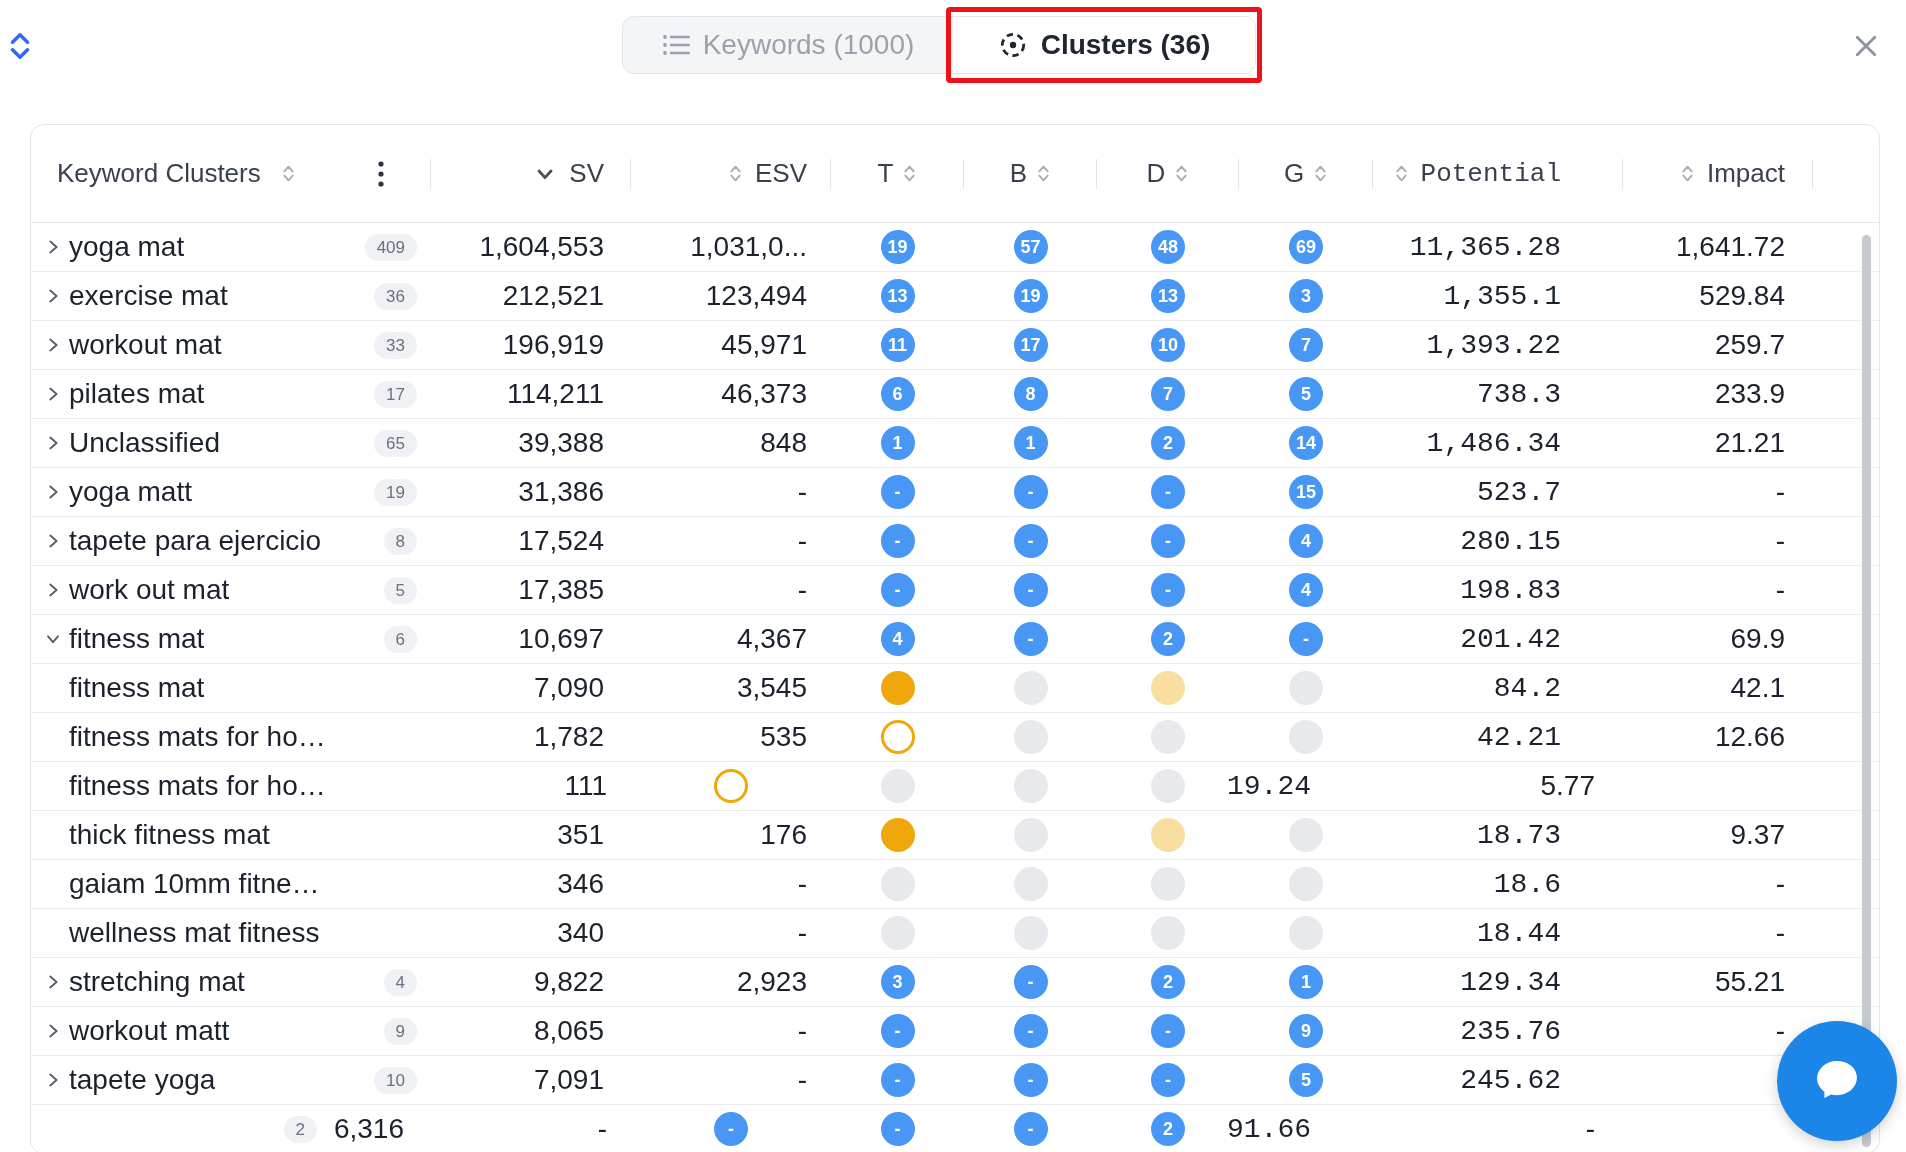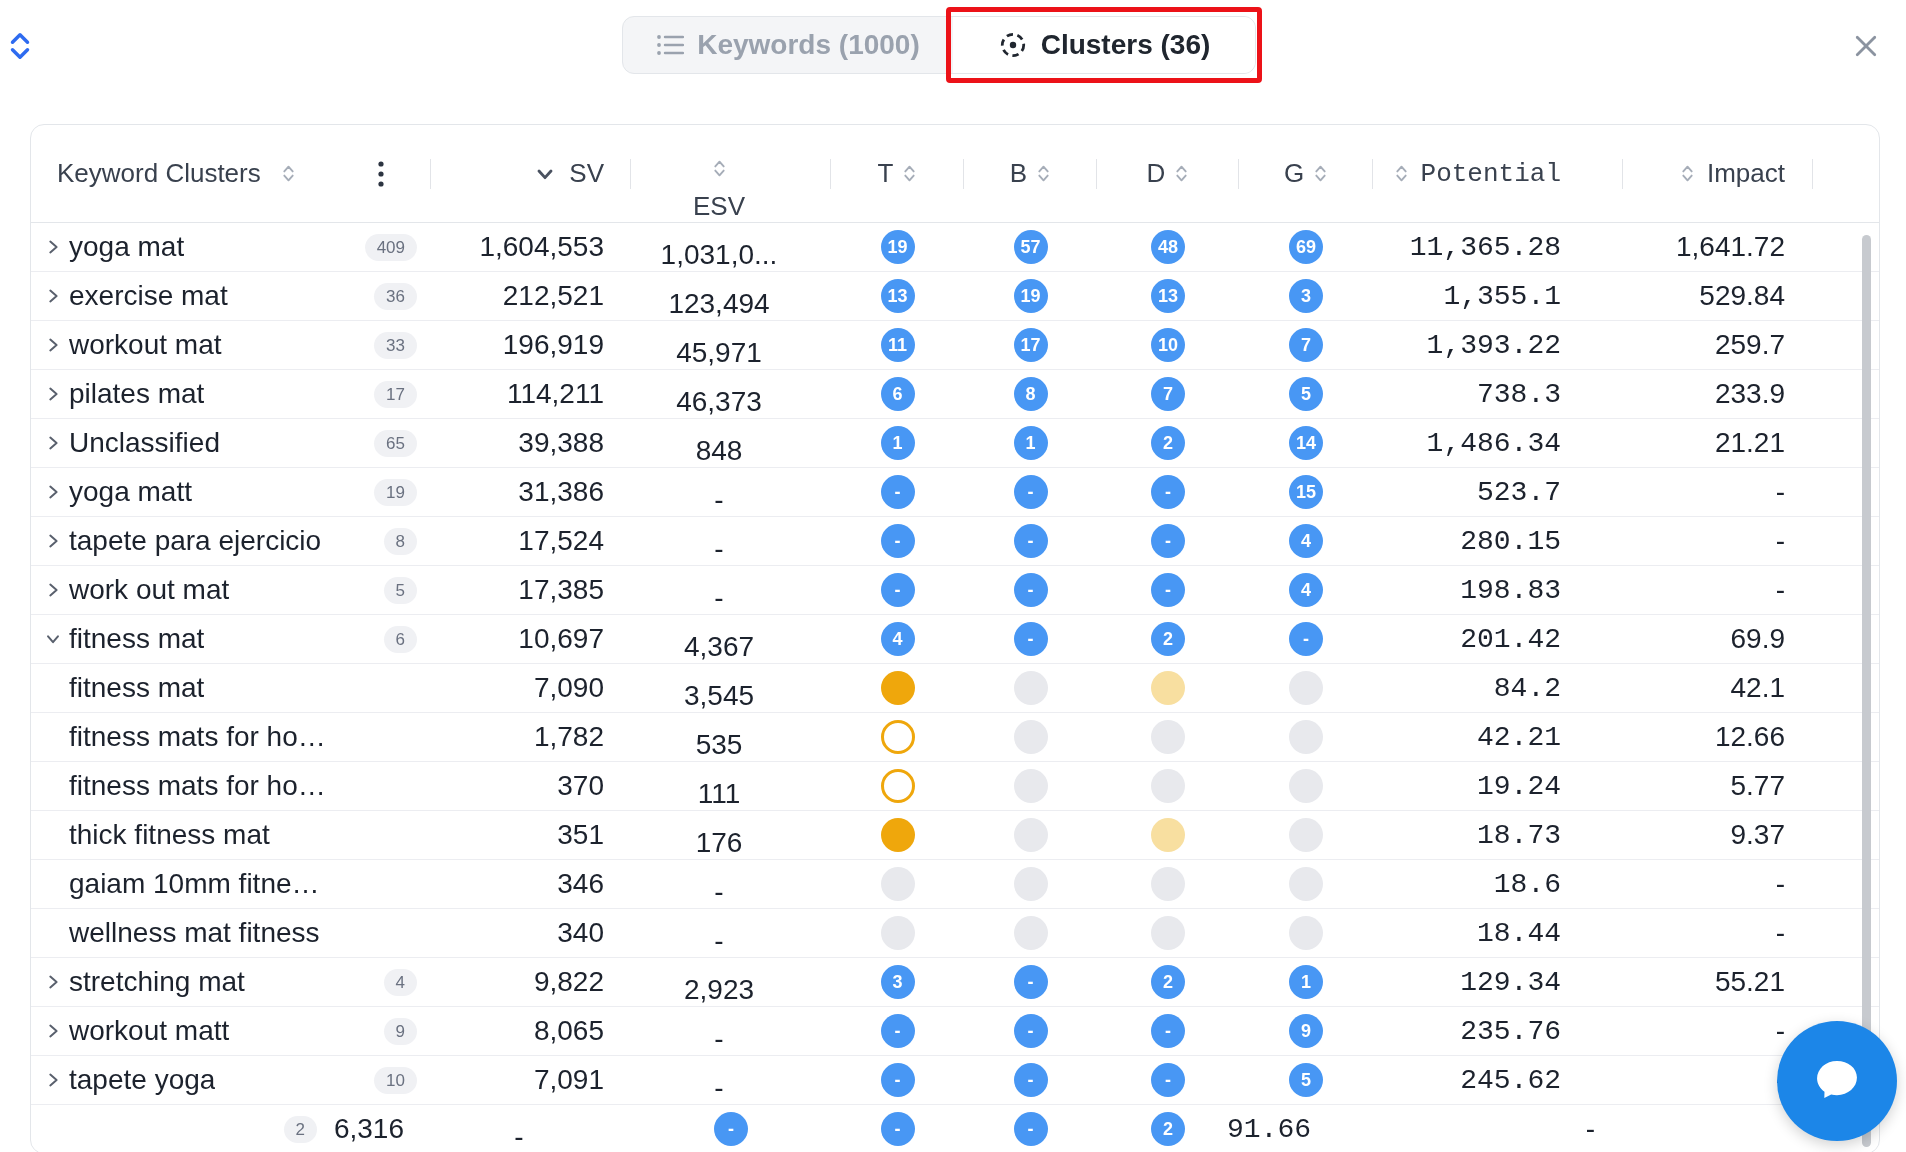--- a/index.html
+++ b/index.html
@@ -8,21 +8,21 @@
   .screen{position:relative;width:1906px;height:1152px;background:#fff;}
 
   
   .topbar{position:absolute;left:0;top:0;width:100%;height:124px;background:#fff;}
   .expand-icon{position:absolute;left:2px;top:28px;width:36px;height:36px;cursor:pointer;}
   .close-btn{position:absolute;right:22px;top:28px;width:36px;height:36px;
     display:flex;align-items:center;justify-content:center;cursor:pointer;}
   .tabs{position:absolute;left:622px;top:16px;height:58px;display:flex;
     border:1px solid #e3e6ea;border-radius:12px;background:#f4f5f7;}
   .tab{display:flex;align-items:center;justify-content:center;gap:13px;font-size:28px;cursor:pointer;}
-  .tab-keywords{width:330px;color:#9aa2ae;font-weight:700;border-radius:11px 0 0 11px;}
+  .tab-keywords{width:330px;color:#9aa2ae;font-weight:400;border-radius:11px 0 0 11px;}
   .tab-clusters{width:302px;background:#fff;color:#20262f;font-weight:700;
     border-radius:0 11px 11px 0;position:relative;}
   .annotation{position:absolute;inset:-10px -7px;border:5px solid #ec1218;
     border-radius:4px;pointer-events:none;z-index:6;}
 
   
   .card{position:absolute;left:30px;top:124px;width:1850px;height:1030px;background:#fff;
     border:1px solid #e3e6ea;border-radius:14px;overflow:hidden;}
   .grid{display:grid;grid-template-columns:300px 100px 200px 200px 133px 133px 142px 134px 250px 190px 1fr;}
   .cell{display:flex;align-items:center;height:100%;min-width:0;}
@@ -35,21 +35,21 @@
   .thead .c-sv,.thead .c-esv,.thead .c-potential,.thead .c-impact{justify-content:flex-end;gap:12px;}
   .thead .c-t,.thead .c-b,.thead .c-d,.thead .c-g{justify-content:center;gap:9px;}
   .sicon{display:flex;align-items:center;}
 
   .row{height:49px;border-bottom:1px solid #ecedf1;font-size:28px;color:#1c222d;}
   .row .c-name{justify-content:flex-start;padding-left:12px;gap:6px;text-align:right;}
   .row .c-menu{justify-content:flex-end;padding-right:14px;}
   .row .c-sv,.row .c-esv,.row .c-potential,.row .c-impact{justify-content:flex-end;}
   .row .c-t,.row .c-b,.row .c-d,.row .c-g{justify-content:center;}
   .c-sv{padding-right:27px;}
-  .c-esv{padding-right:24px;flex-direction:column;}
+  .c-esv{padding-right:24px;}
   .c-potential{padding-right:62px;font-family:Liberation Mono, monospace;}
   .c-impact{padding-right:28px;}
 
   .chev{width:20px;height:20px;flex:0 0 20px;display:flex;align-items:center;
     justify-content:center;cursor:pointer;}
   .kw-name{white-space:nowrap;overflow:hidden;text-overflow:ellipsis;}
   .pill{background:#f0f1f4;color:#6a7180;font-size:17px;font-weight:500;
     padding:5px 12px;border-radius:999px;line-height:1;}
   .dot{width:34px;height:34px;border-radius:50%;display:flex;align-items:center;
     justify-content:center;font-size:18px;font-weight:600;color:#fff;line-height:1;flex:0 0 34px;}
@@ -611,23 +611,20 @@
             <span>12.66</span>
           </div>
           <div class="cell c-spacer"></div>
         </div>
         <div class="row grid">
           <div class="cell c-name">
             <span class="chev"></span>
             <span class="kw-name">fitness mats for home</span>
           </div>
           <div class="cell c-menu"></div>
-          <div class="cell c-sv">
-            <span>370</span>
-          </div>
           <div class="cell c-esv">
             <span>111</span>
           </div>
           <div class="cell c-t">
             <span class="dot" style="background: rgb(255, 255, 255); border: 3.5px solid rgb(239, 167, 12);"></span>
           </div>
           <div class="cell c-b">
             <span class="dot" style="background: rgb(232, 233, 237);"></span>
           </div>
           <div class="cell c-d">

